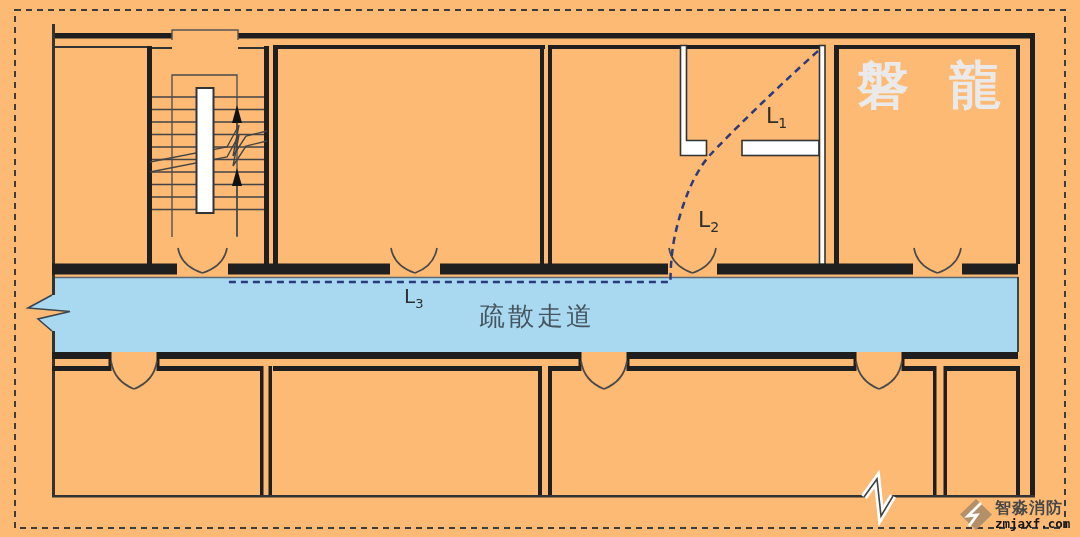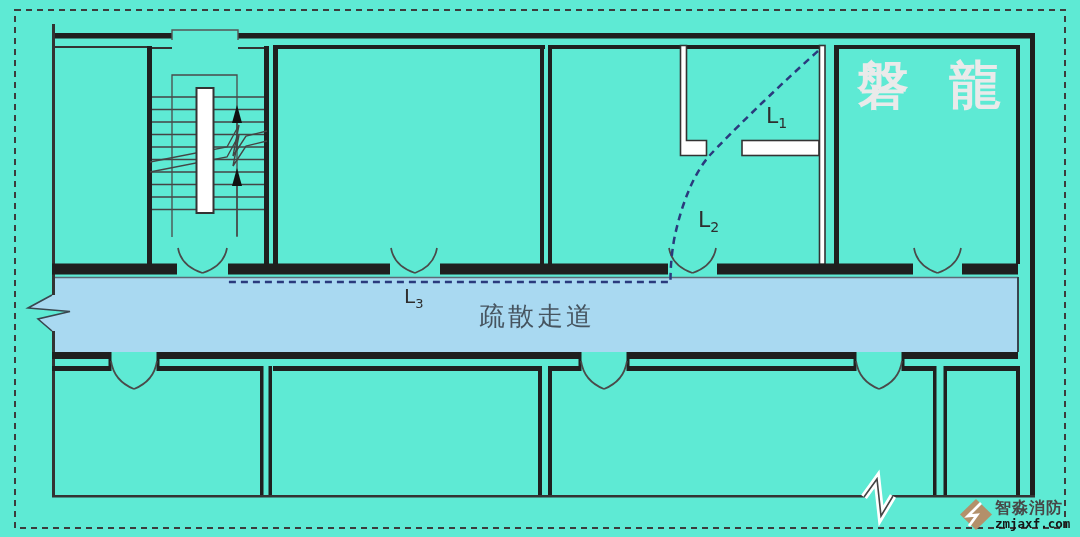--- a/index.html
+++ b/index.html
@@ -1,17 +1,17 @@
 <!DOCTYPE html>
 <html><head>
 <meta charset="utf-8">
 <style>
   html,body{margin:0;padding:0;background:#ffffff;}
   body{width:1080px;height:537px;overflow:hidden;}
-  .canvas-wrap{position:relative;width:1080px;height:537px;background:#5eead4;}
+  .canvas-wrap{position:relative;width:1080px;height:537px;background:#fdba74;}
   svg{display:block;font-family:"DejaVu Sans","Liberation Sans",sans-serif;}
   .lbl{fill:#2e2e2e;font-weight:500;}
   .corridor-label{font-weight:500;letter-spacing:3px;}
   .watermark{font-weight:bold;letter-spacing:40px;}
   .brand{font-weight:600;letter-spacing:1px;}
   .site{font-family:"DejaVu Sans Mono","Liberation Mono",monospace;font-weight:bold;}
 </style>
 </head>
 <body>
 

